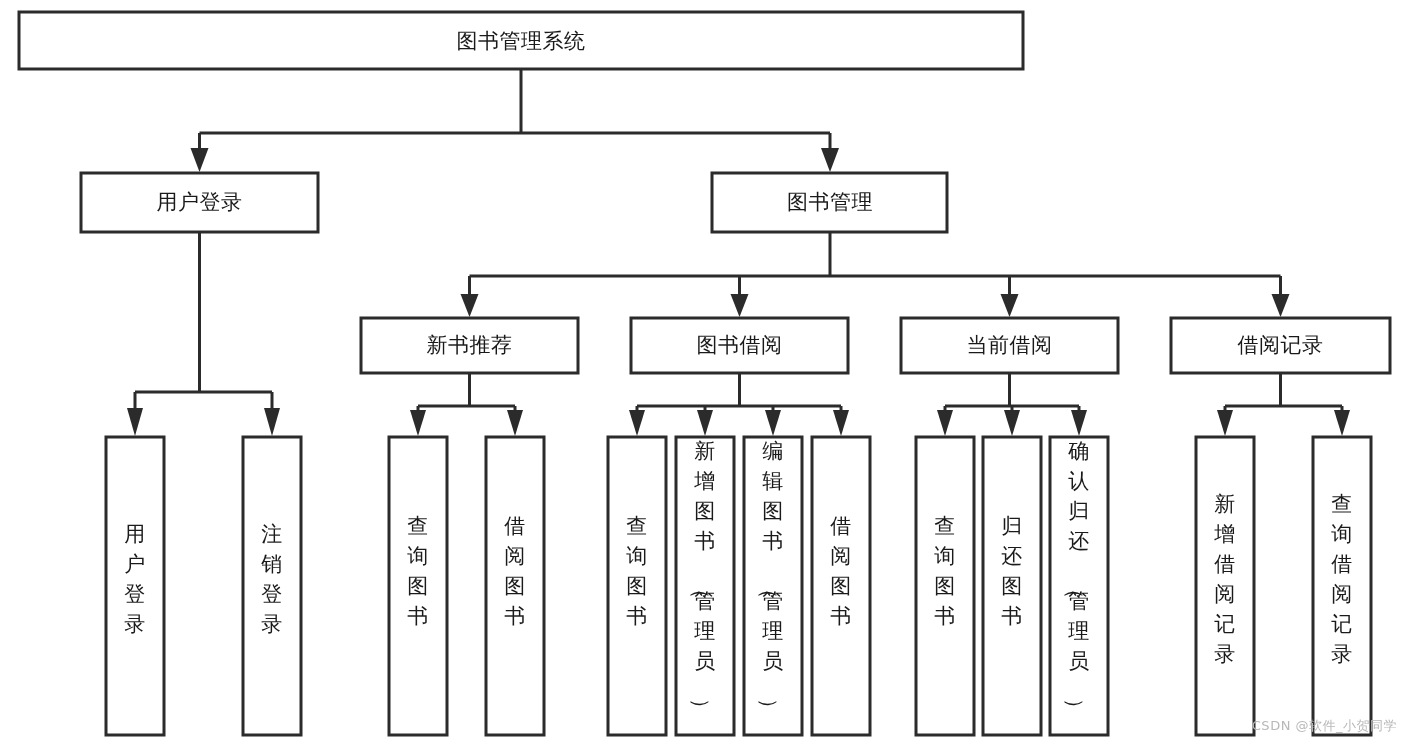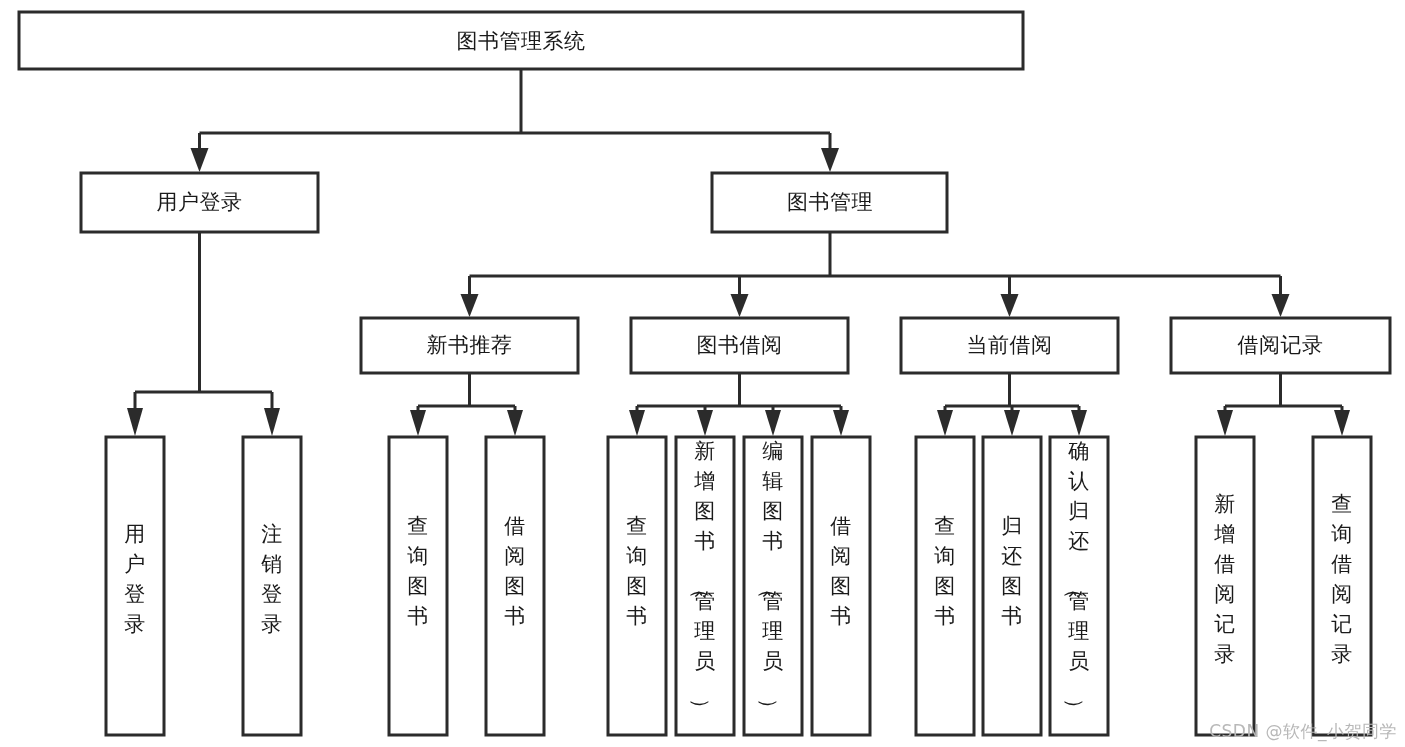--- a/index.html
+++ b/index.html
@@ -53,23 +53,23 @@
     stroke-width: 3;
     fill: none;
   }
   .arrow-head {
     fill: #2b2b2b;
     stroke: none;
   }
   .watermark {
     position: absolute;
     right: 8px;
-    bottom: 4px;
-    font-family: "DejaVu Sans", "Liberation Sans", sans-serif;
-    font-size: 17px;
+    bottom: 12px;
+    font-family: "DejaVu Sans", "Liberation Sans", sans-serif;
+    font-size: 13px;
     color: #b8b8b8;
     letter-spacing: 0.5px;
     white-space: nowrap;
     user-select: none;
   }
 </style>
 </head>
 <body>
 
 <div id="diagram-root">

